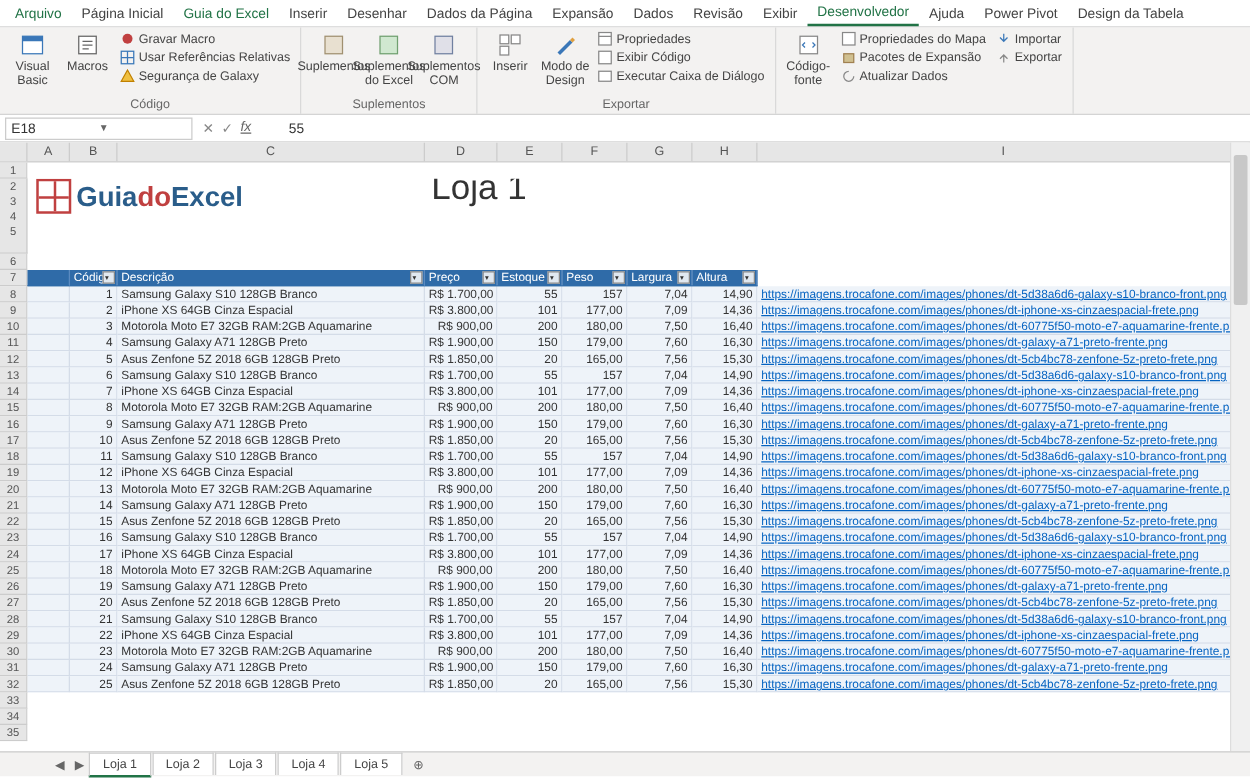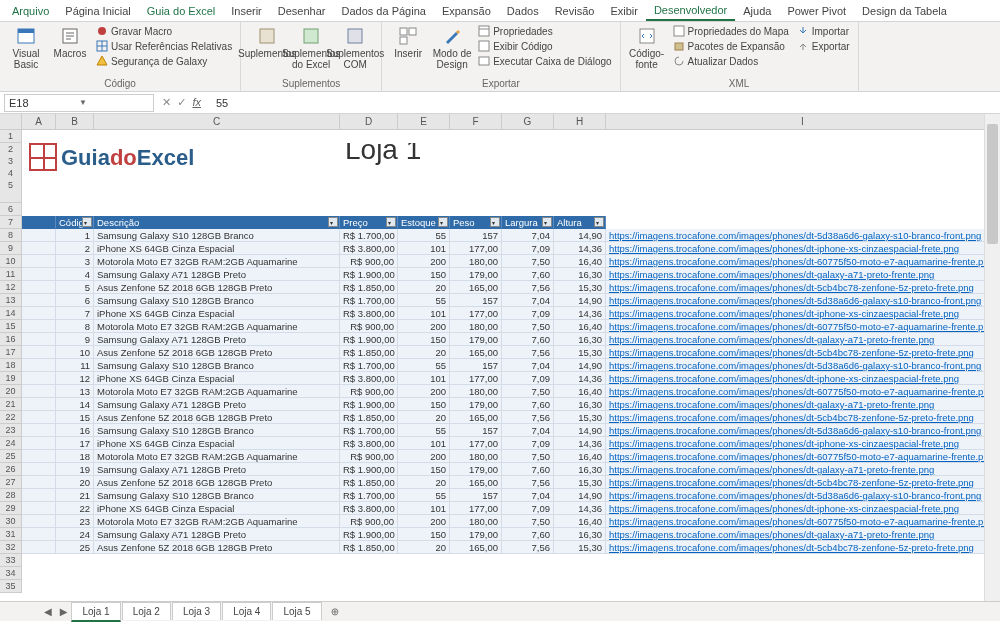--- a/index.html
+++ b/index.html
@@ -21,21 +21,21 @@
   .small-btns { display: flex; flex-direction: column; gap: 1px; }
   .small-btn { display: flex; align-items: center; gap: 3px; color: #444; cursor: pointer; padding: 1px 2px; font-size: 10px; white-space: nowrap; }
   .small-btn .ic { width: 12px; height: 12px; }
   
   
   .fbar { height: 22px; display: flex; align-items: center; border-bottom: 1px solid #d4d4d4; background: #fff; }
   .namebox { width: 150px; border: 1px solid #ccc; height: 18px; margin-left: 4px; display: flex; align-items: center; padding: 0 4px; font-size: 11px; background: #fff; }
   .namebox span { flex: 1; }
   .dd { color: #666; font-size: 8px; }
   .fx-btns { display: flex; gap: 6px; padding: 0 8px; color: #888; }
-  .fx { font-style: italic; color: #666; margin-right: 3px; text-decoration: underline; }
+  .fx { font-style: italic; color: #666; margin-right: 18px; text-decoration: underline; }
   .formula-input { flex: 1; padding: 0 4px; font-size: 11px; }
   
   
   .grid-wrap { position: relative; overflow: hidden; height: 486px; }
   .col-headers { display: flex; background: #e6e6e6; border-bottom: 1px solid #ccc; font-size: 10px; color: #555; height: 16px; }
   .corner { width: 22px; border-right: 1px solid #ccc; background: #e6e6e6; }
   .ch { border-right: 1px solid #ccc; text-align: center; line-height: 16px; }
   .rows { overflow: hidden; }
   .row { display: flex; height: 13px; font-size: 9.5px; }
   .rh { width: 22px; background: #e6e6e6; border-right: 1px solid #ccc; border-bottom: 1px solid #ccc; text-align: center; color: #555; line-height: 13px; font-size: 9px; }
@@ -243,21 +243,20 @@
             <span>Importar</span>
           </div>
         <div class="small-btn">
             <svg class="ic" viewBox="0 0 12 12">
               <path d="M6 10V4M3 7l3-3 3 3" stroke="#888" fill="none"></path>
             </svg>
             <span>Exportar</span>
           </div>
       </div>
     </div>
-    <div class="group-label">XML</div>
   </div>
 </div>
 
 <div class="fbar">
   <div class="namebox">
       <span>E18</span>
       <span class="dd">▼</span>
     </div>
   <div class="fx-btns">
     <span>✕</span>

